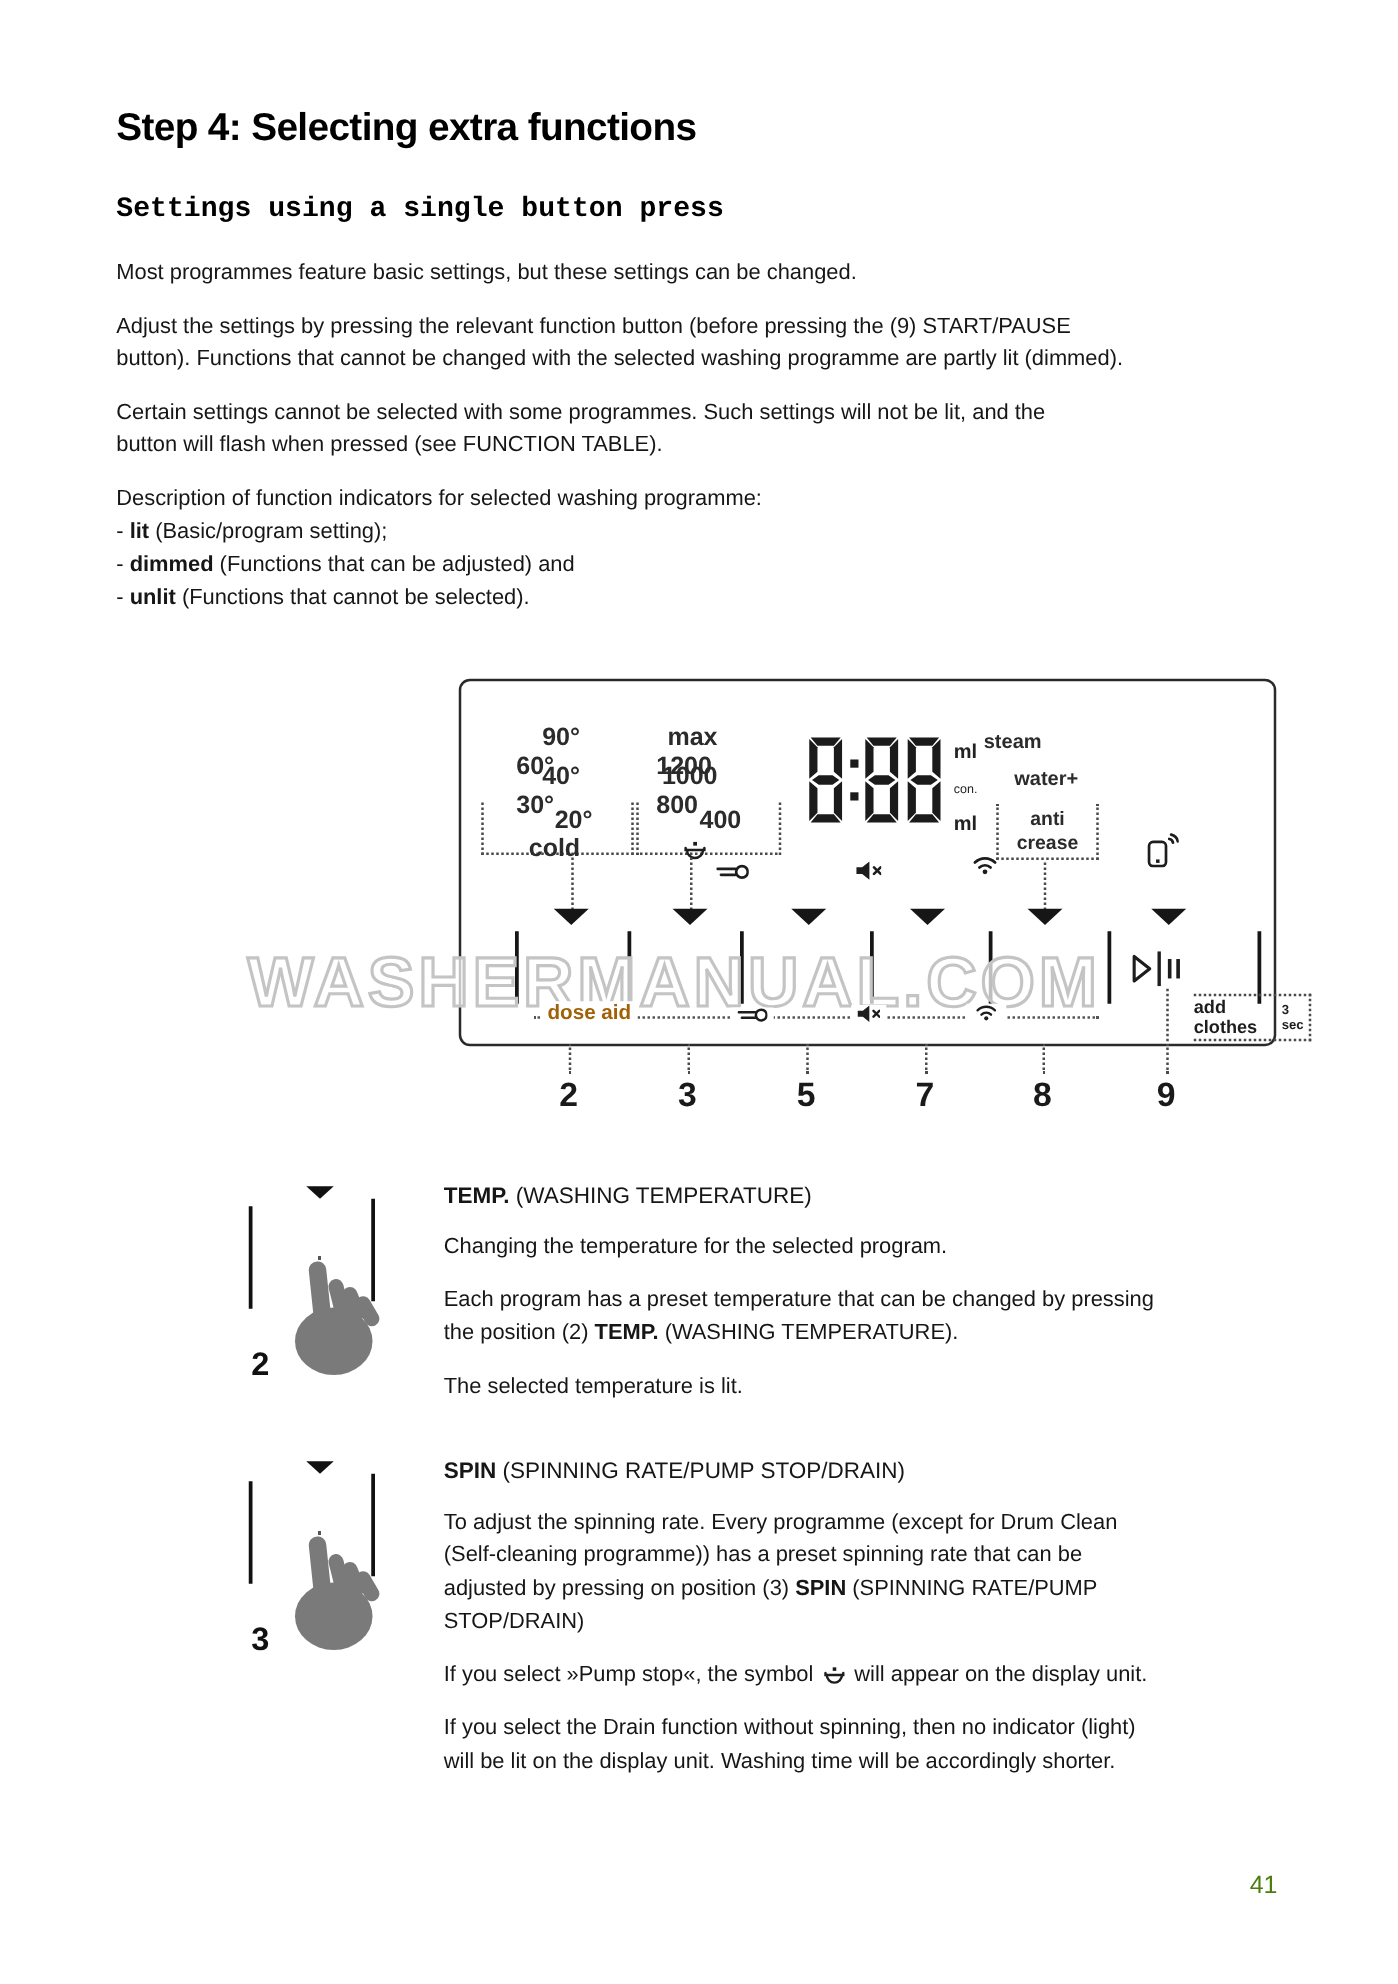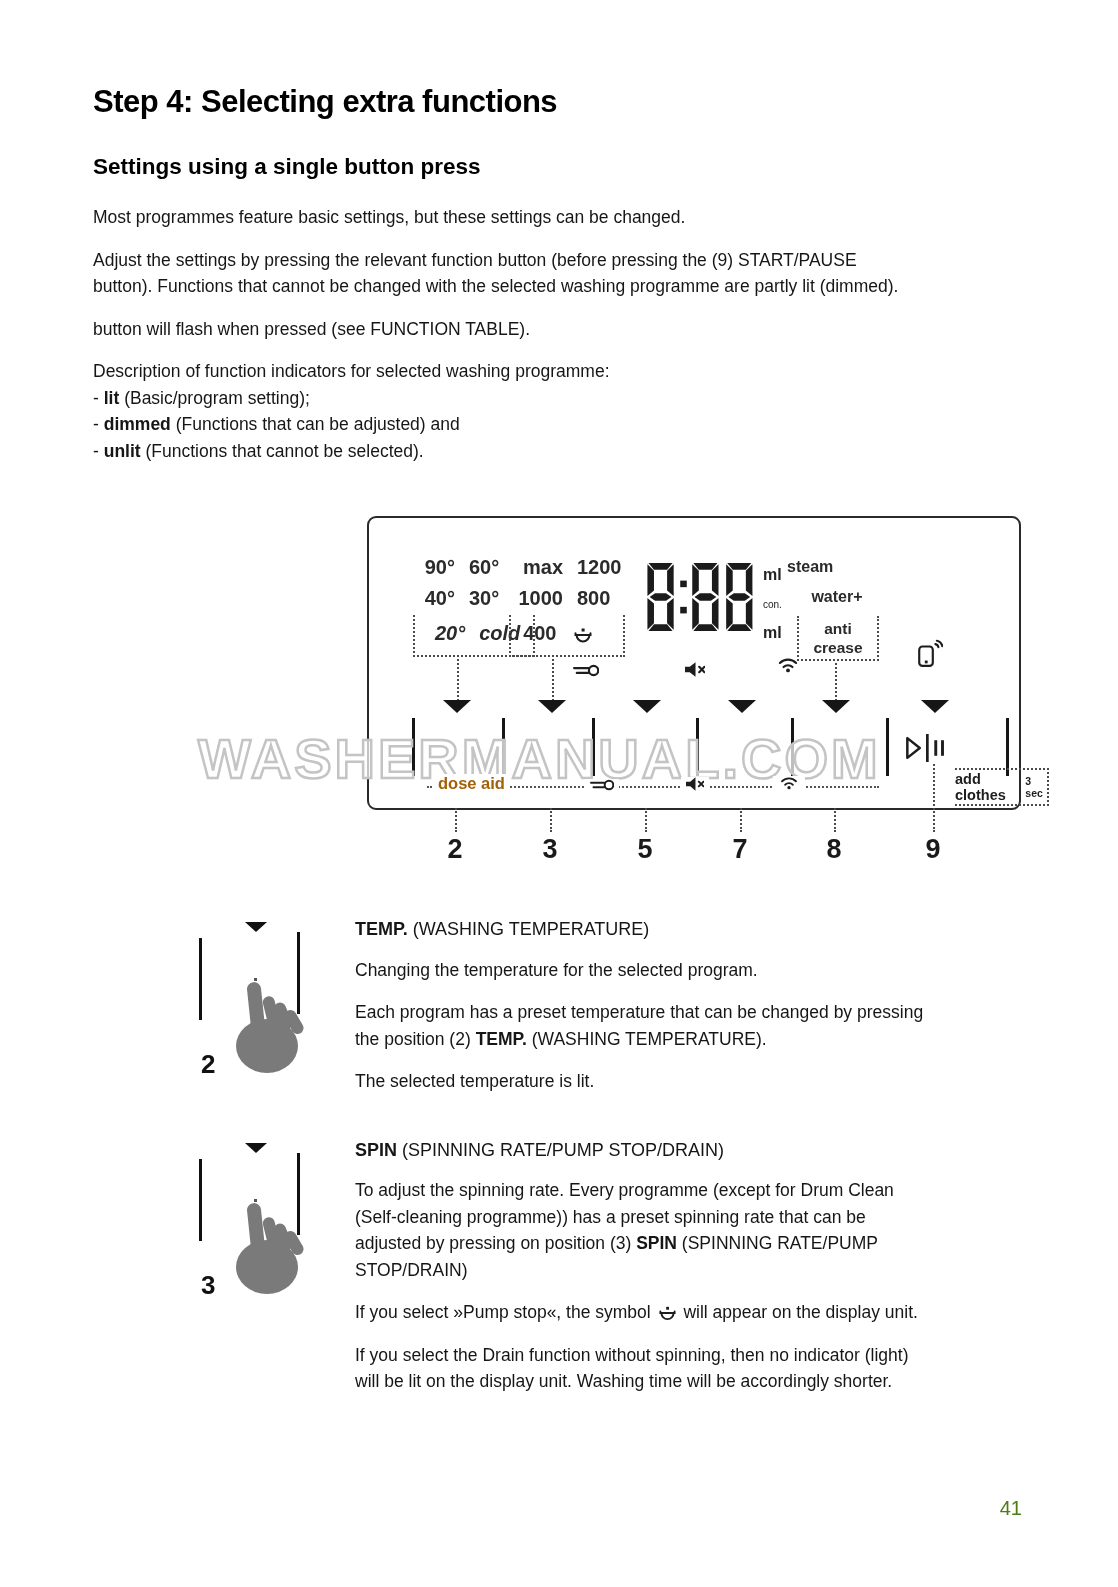--- a/index.html
+++ b/index.html
@@ -2,42 +2,42 @@
 <html><head>
 <meta charset="utf-8">
 <style>
   html,body{margin:0;padding:0;}
   body{
     width:1118px;height:1587px;position:relative;background:#ffffff;
     font-family:"Liberation Sans",sans-serif;color:#161616;overflow:hidden;
   }
   .content{padding:84px 93px 0;}
   h1{font-size:31px;margin:0 0 34px;letter-spacing:-.5px;color:#000;}
-  h2{font-size:22.5px;margin:0 0 24px;color:#000;}
+  h2{font-size:22.5px;margin:0 0 24px;color:#000;font-family:Liberation Mono, monospace;}
   .para{font-size:17.5px;line-height:26.5px;margin:0 0 16px;}
   .para .b{font-weight:700;}
   .line{display:block;}
   
   .diagram{position:relative;height:352px;margin-top:52px;}
   .panel{
     position:absolute;left:274px;top:0;width:650px;height:290px;
     border:2px solid #2a2a2a;border-radius:9px;background:#fff;
   }
   .plabel{font-weight:700;color:#2b2b2b;}
-  .grid-row{display:flex;height:31px;align-items:center;font-size:20px;}
+  .grid-row{display:flex;height:31px;align-items:center;font-size:20px;flex-direction:column;}
   .grid-row .c1{width:56px;text-align:right;}
   .grid-row .c2{width:60px;text-align:left;padding-left:14px;}
   .temp-top{position:absolute;left:30px;top:34px;}
   .spin-top{position:absolute;left:142px;top:34px;}
   .spin-top .c1,.spin-box .c1{width:52px;}
   .dotbox{
     position:absolute;border-left:2.5px dotted #4a4a4a;border-right:2.5px dotted #4a4a4a;
     border-bottom:2.5px dotted #4a4a4a;box-sizing:border-box;
   }
-  .temp-box{left:44px;top:97px;width:122px;height:42px;padding-top:3px;font-style:italic;}
+  .temp-box{left:16px;top:97px;width:122px;height:42px;padding-top:3px;}
   .spin-box{left:140px;top:97px;width:116px;height:42px;padding-top:3px;}
   .anti-box{left:428px;top:98px;width:82px;height:45px;text-align:center;}
   .anti-box div{font-size:15.5px;line-height:19px;font-weight:700;color:#2b2b2b;margin-top:3px;}
   .anti-box div + div{margin-top:0;}
   .steam{position:absolute;left:418px;top:40px;width:100px;text-align:left;font-size:16px;}
   .waterplus{position:absolute;left:418px;top:70px;width:100px;text-align:center;font-size:16px;}
   .units-ml1{position:absolute;left:394px;top:48px;font-size:16px;font-weight:700;color:#222;}
   .units-con{position:absolute;left:394px;top:81px;font-size:10px;font-weight:400;color:#222;}
   .units-ml2{position:absolute;left:394px;top:106px;font-size:16px;font-weight:700;color:#222;}
   .segdisplay{position:absolute;left:276px;top:44px;}
@@ -145,20 +145,21 @@
   <h2>Settings using a single button press</h2>
 
   <p class="para">Most programmes feature basic settings, but these settings can be changed.</p>
 
   <p class="para">
       <span class="line">Adjust the settings by pressing the relevant function button (before pressing the (9) START/PAUSE</span>
       <span class="line">button). Functions that cannot be changed with the selected washing programme are partly lit (dimmed).</span>
     </p>
 
   <p class="para">
+      <span class="line">Certain settings cannot be selected with some programmes. Such settings will not be lit, and the</span>
       <span class="line">button will flash when pressed (see FUNCTION TABLE).</span>
     </p>
 
   <p class="para">
     <span class="line">Description of function indicators for selected washing programme:</span>
     <span class="line"><span>- </span><span class="b">lit</span><span> (Basic/program setting);</span></span>
     <span class="line"><span>- </span><span class="b">dimmed</span><span> (Functions that can be adjusted) and</span></span>
     <span class="line"><span>- </span><span class="b">unlit</span><span> (Functions that cannot be selected).</span></span>
   </p>
 

